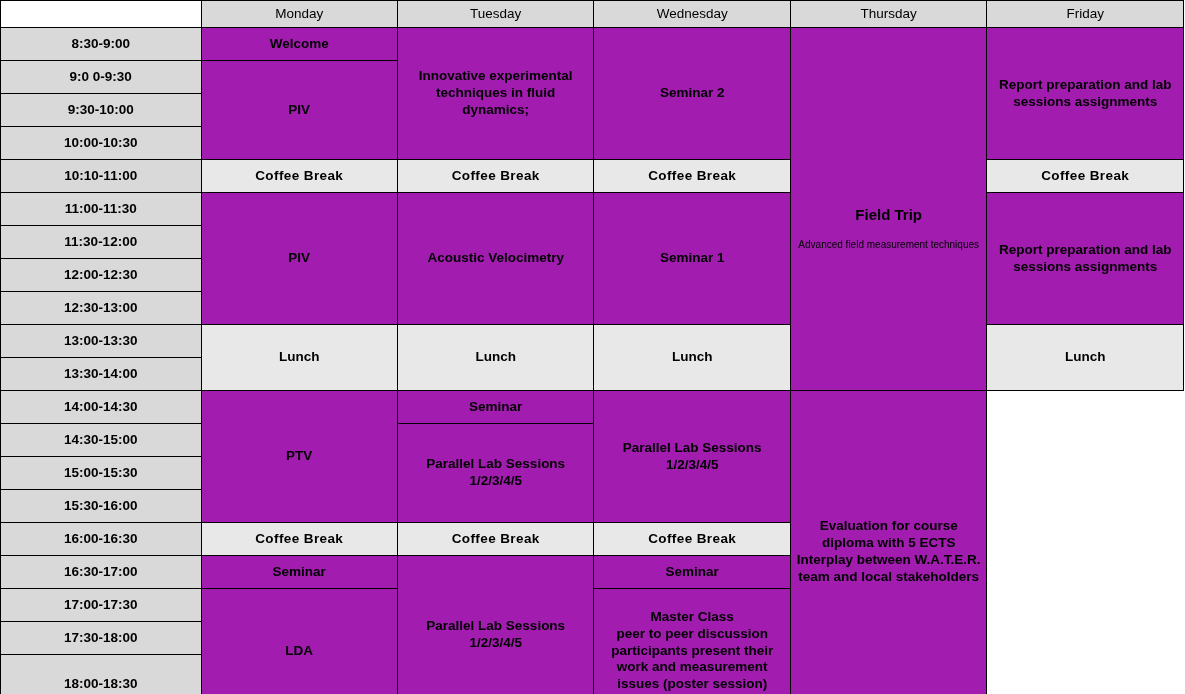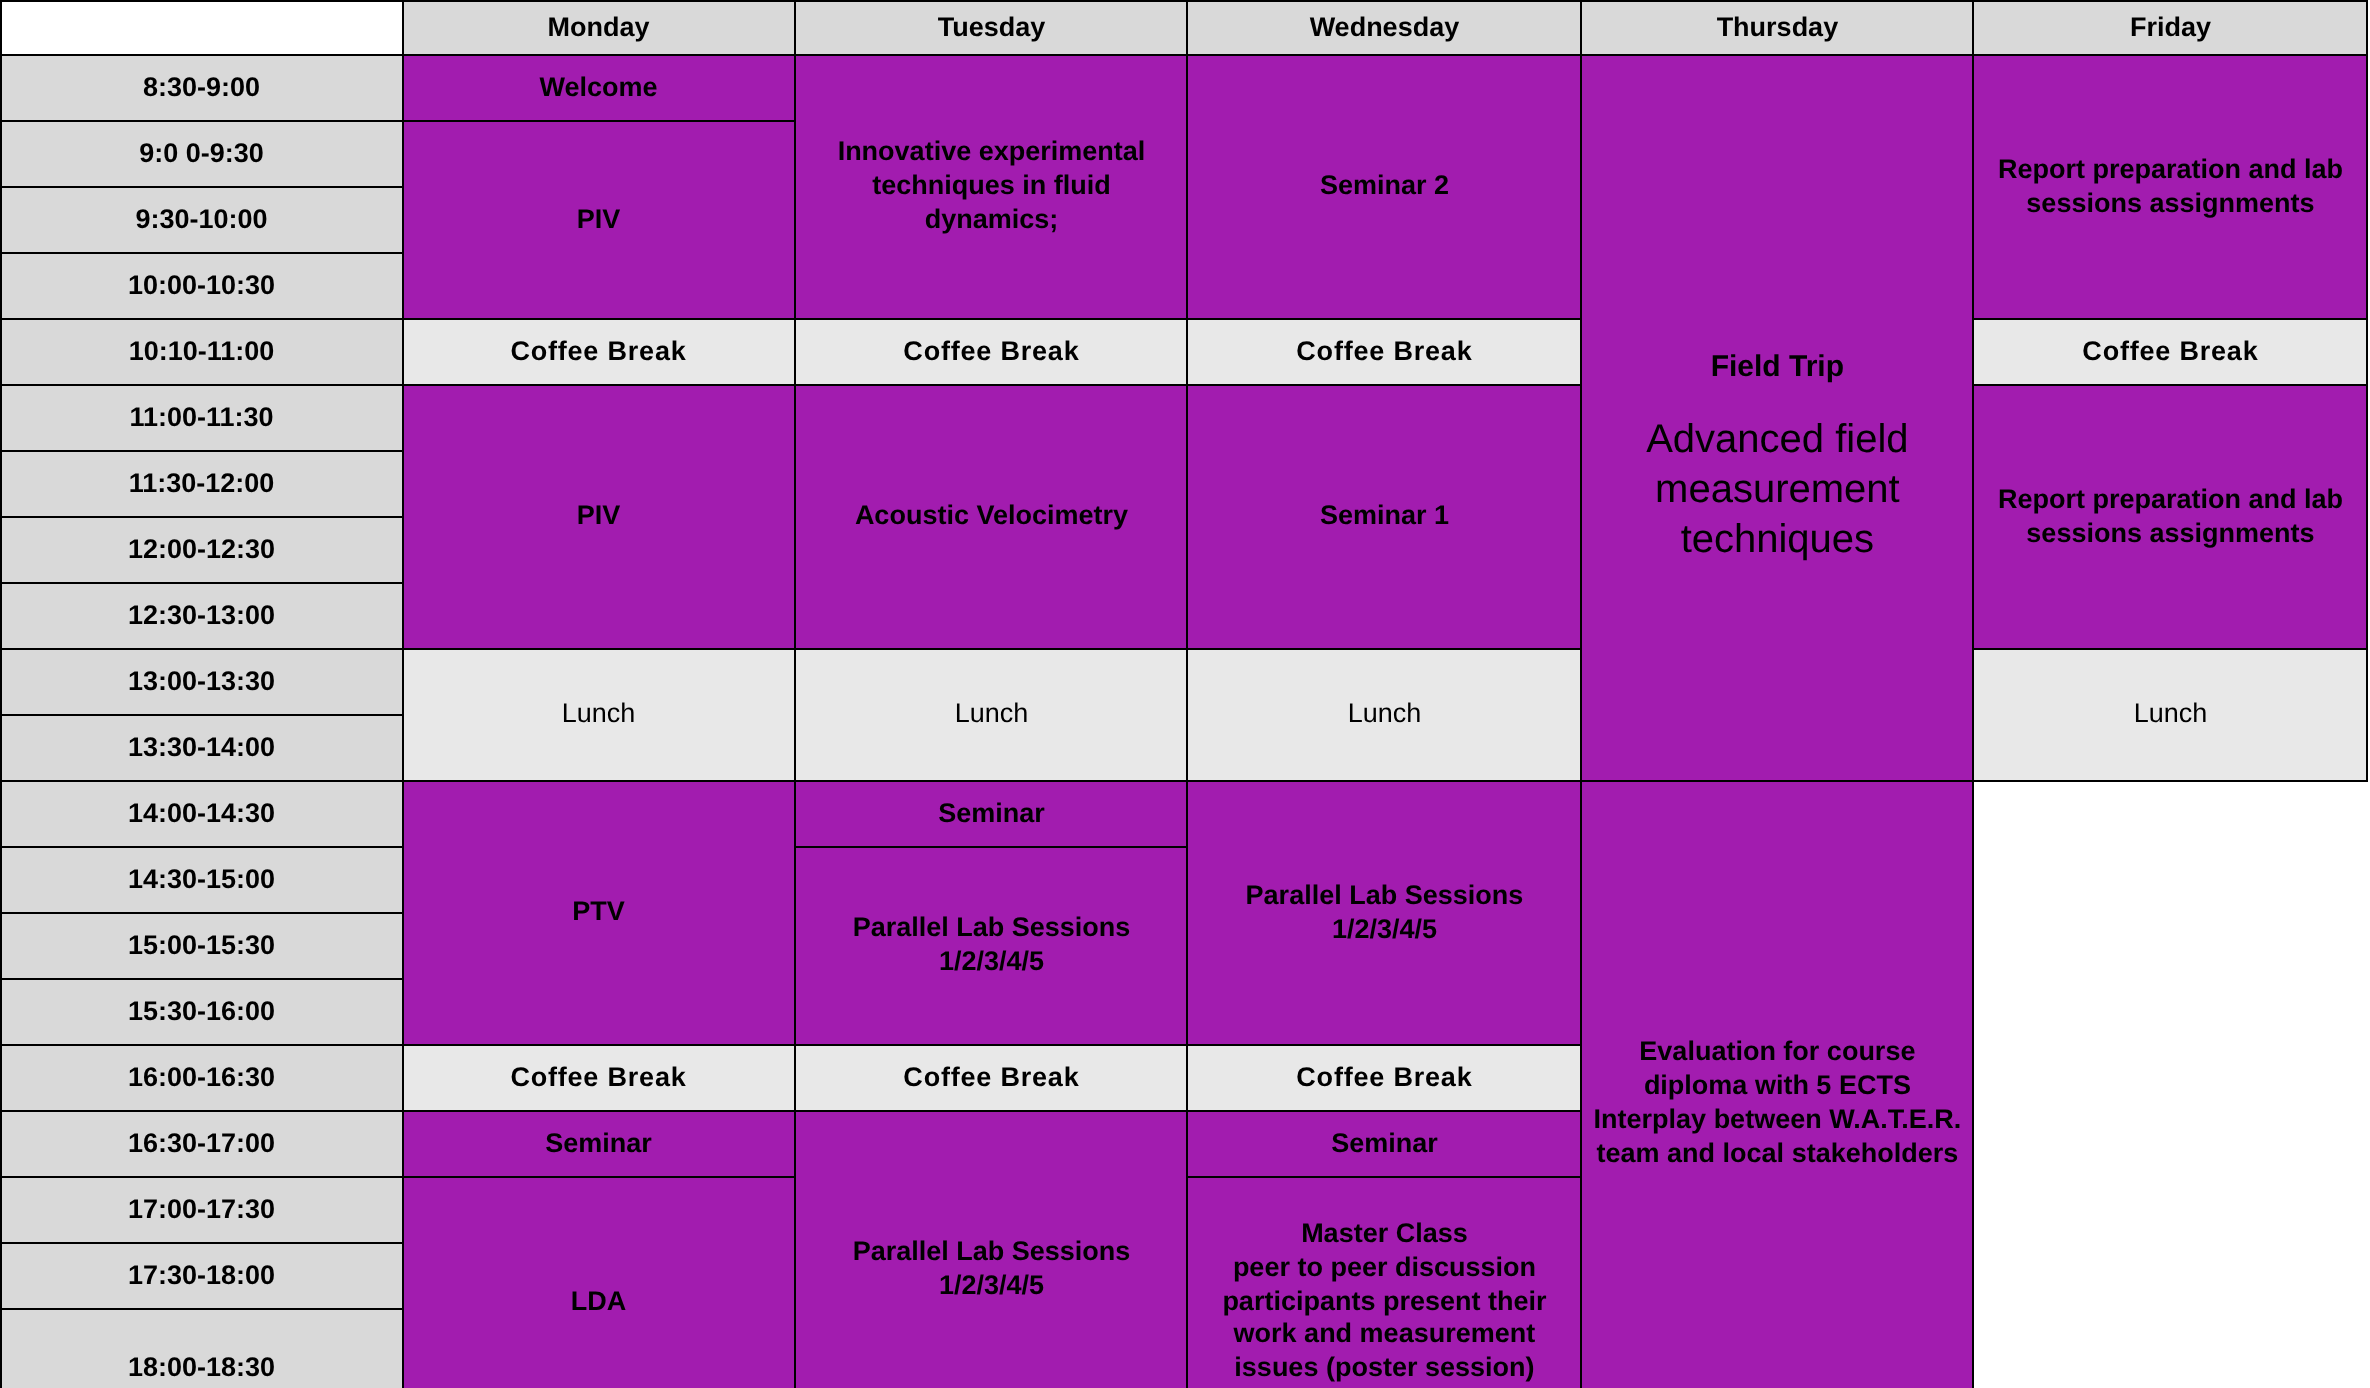--- a/index.html
+++ b/index.html
@@ -36,54 +36,54 @@
   }
   col.c-time { width: 200px; }
   col.c-day  { width: 196px; }
 
   .hdr-blank {
     background: #ffffff !important;
     border: 1px solid #000000;
   }
   .hdr-day {
     background: #d9d9d9 !important;
-    font-weight: bold;
+    font-weight: normal;
     font-size: 14px;
     height: 22px;
   }
   .time-cell {
     background: #d9d9d9 !important;
     font-weight: bold;
     font-size: 13.5px;
     height: 28px;
   }
   .break-cell {
     background: #e8e8e8 !important;
     font-weight: bold;
     letter-spacing: 0.4px;
   }
   .lunch-cell {
     background: #e8e8e8 !important;
-    font-weight: normal;
+    font-weight: bold;
     font-size: 14px;
   }
   .bold {
     font-weight: bold;
   }
   .big {
     font-size: 15px;
   }
   .fieldtrip-main {
     font-weight: bold;
     font-size: 15px;
     margin-top: 40px;
   }
   .fieldtrip-sub {
     font-weight: normal;
-    font-size: 20px;
+    font-size: 10px;
     padding-top: 14px;
   }
   .multiline {
     white-space: pre-line;
   }
 </style>
 </head>
 <body>
 
 <div class="sheet">

